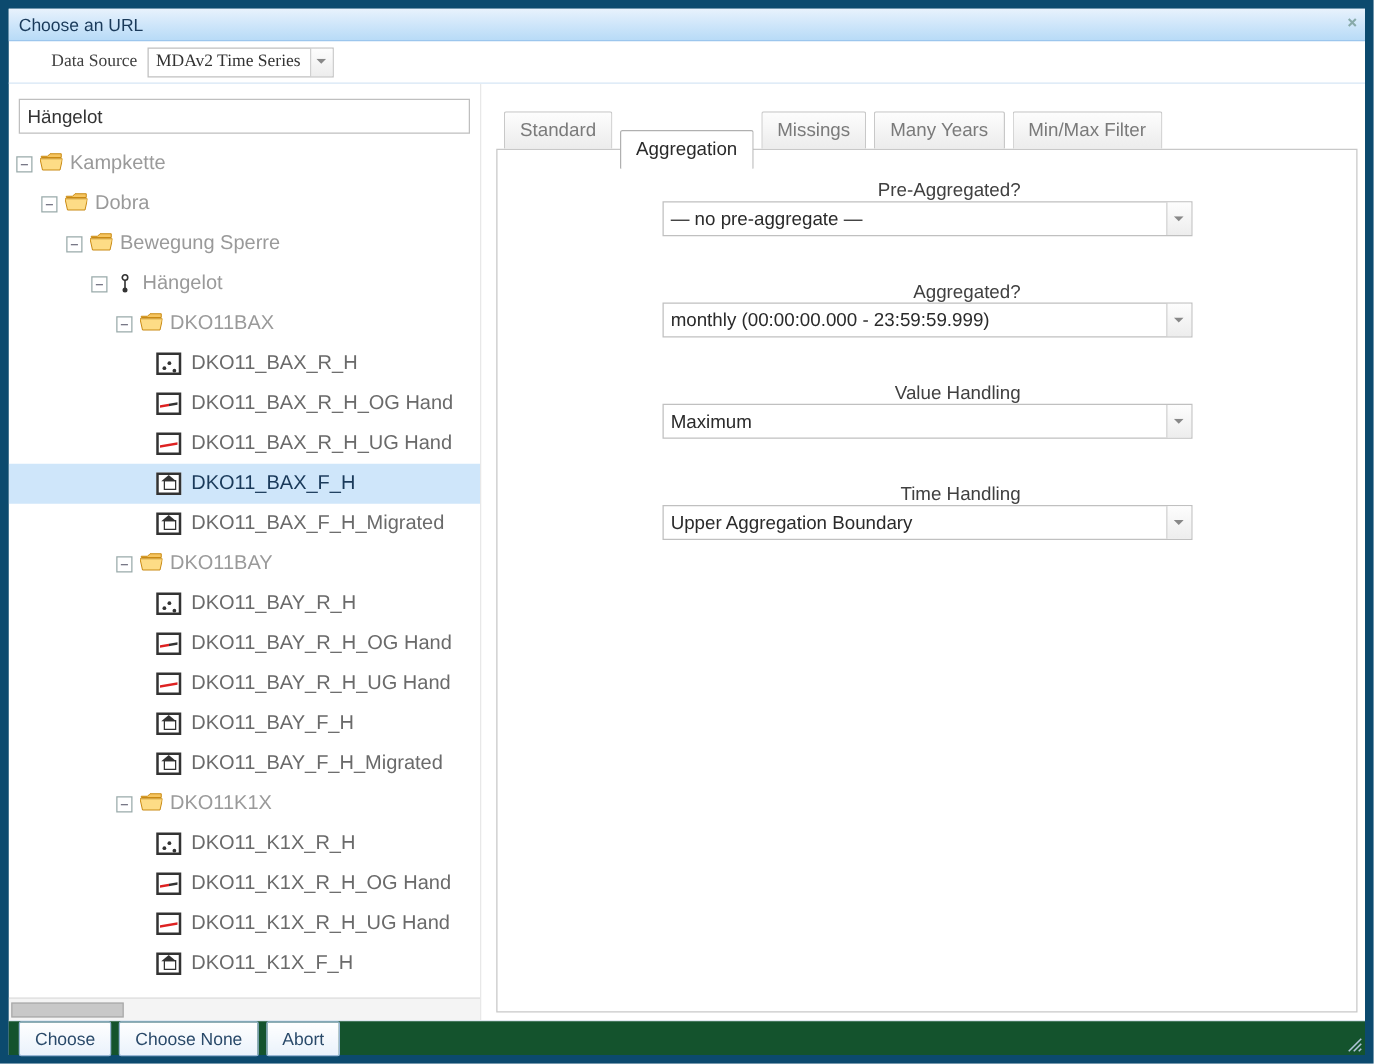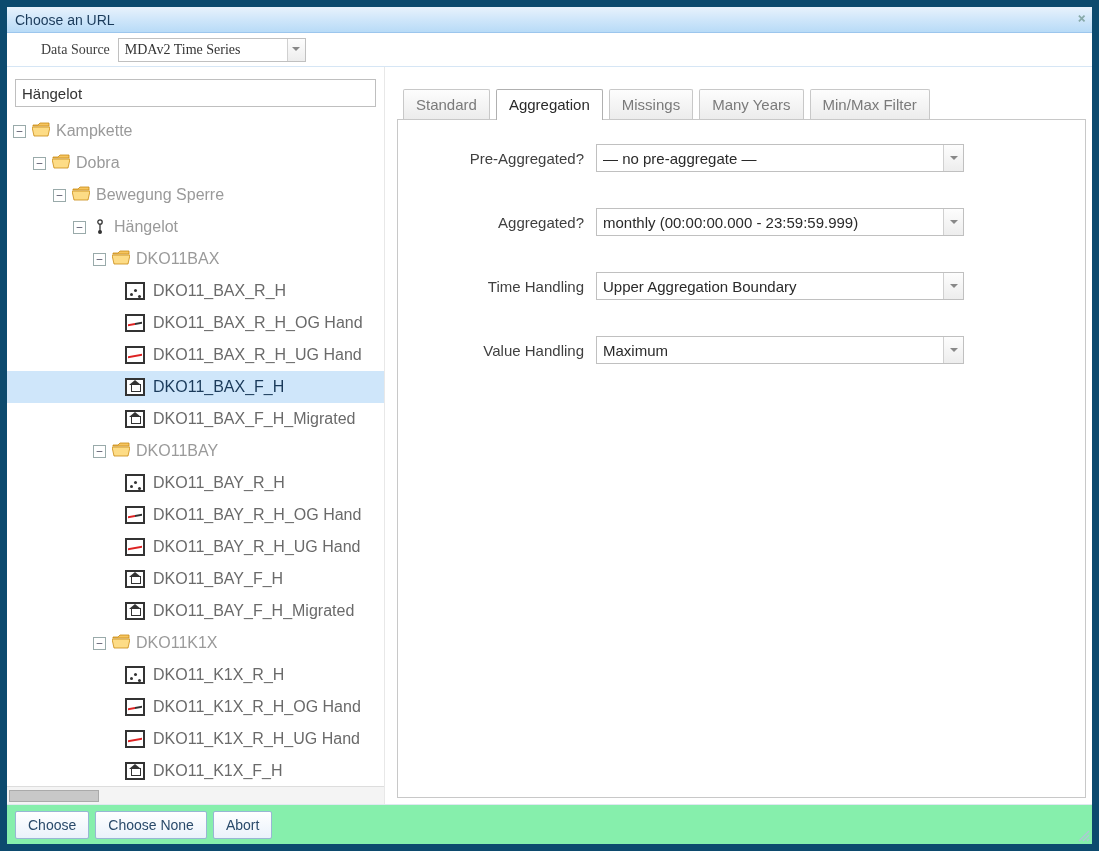--- a/index.html
+++ b/index.html
@@ -10,21 +10,21 @@
   .title-bar { height: 26px; background: linear-gradient(to bottom, #e8f2fc 0%, #cfe6fa 50%, #b8dbf7 100%); border-bottom: 1px solid #9cc6ed; display: flex; align-items: center; padding: 0 8px; position: relative; }
   .title-bar .title-text { font-size: 14px; color: #1a3a5a; }
   .title-bar .close { position: absolute; right: 6px; top: 3px; color: #8aa; font-size: 14px; font-weight: bold; cursor: pointer; font-family: monospace; }
   
   .data-source-row { height: 34px; border-bottom: 1px solid #d6e6f5; display: flex; align-items: center; padding: 0 30px 0 34px; font-family: Liberation Serif, serif; }
   .data-source-label { font-size: 14px; color: #404040; margin-right: 8px; }
   .combo { display: flex; border: 1px solid #c0c0c0; background: #fff; height: 24px; align-items: center; position: relative; }
   .combo .val { padding: 0 22px 0 6px; font-size: 14px; color: #333; }
   .combo .arrow-btn { position: absolute; right: 0; top: 0; width: 18px; height: 100%; border-left: 1px solid #d0d0d0; background: linear-gradient(#fdfdfd,#ededed); display: flex; align-items: center; justify-content: center; }
   .combo .arrow-btn svg { display:block; }
-  .data-source-row .combo { width: 188px; }
+  .data-source-row .combo { width: 149px; }
   
   .body { flex: 1; display: flex; overflow: hidden; }
   
   .left-pane { width: 378px; display: flex; flex-direction: column; border-right: 1px solid #e8e8e8; }
   .search-wrap { padding: 12px 8px 8px 8px; }
   .search-wrap input { width: 100%; height: 28px; border: 1px solid #bfbfbf; padding: 0 6px; font-size: 15px; color: #333; }
   
   .tree-scroll { flex: 1; overflow: auto; position: relative; }
   .tree { font-size: 15px; color: #6a6a6a; }
   .tree-row { display: flex; align-items: center; height: 32px; padding-left: 6px; cursor: default; white-space: nowrap; }
@@ -47,31 +47,31 @@
   .data-ico.house::before { width:8px; height:6px; border:1px solid #333; bottom:2px; left:4px; }
   .data-ico.house::after { width:0; height:0; border-left:6px solid transparent; border-right:6px solid transparent; border-bottom:5px solid #333; top:0px; left:2px; }
   .pend-ico { width:16px; height:16px; margin-right:6px; flex-shrink:0; display:flex; align-items:center; justify-content:center;}
   
   .hscroll { height: 18px; border-top: 1px solid #ddd; background: #f4f4f4; display:flex; align-items:center;}
   .hscroll .thumb { height: 12px; width: 90px; background:#c8c8c8; border:1px solid #aaa; margin-left:2px;}
 
   .right-pane { flex: 1; display: flex; flex-direction: column; padding: 0px 6px 6px 12px; }
   .tabs { display: flex; gap: 6px; margin-top: 20px; height: 32px; align-items:flex-end; padding-left: 6px;}
   .tab { border: 1px solid #c8c8c8; border-bottom: none; background: linear-gradient(#fdfdfd,#ececec); padding: 6px 12px; color: #7a7a7a; border-radius: 2px 2px 0 0; cursor:pointer; font-size:15px;}
-  .tab.active { background: #fff; color: #2a2a2a; border-color: #b0b0b0; position:relative; top:1px; padding-bottom:7px;}
+  .tab.active { background: #fff; color: #2a2a2a; border-color: #b0b0b0; position:relative; top:16px; padding-bottom:7px;}
   .tab-panel { border: 1px solid #c8c8c8; flex:1; background:#fff; }
   
   .form { padding: 24px 24px; }
-  .form-row { display: flex; align-items: center; margin-bottom: 36px; }
+  .form-row { display: flex; align-items: center; margin-bottom: 36px; flex-direction: column; }
   .form-row .lbl { width: 174px; text-align: right; padding-right: 12px; color: #404040; font-size: 15px; }
-  .form-row .combo { width: 368px; height: 28px; text-align: center; }
+  .form-row .combo { width: 424px; height: 28px; text-align: center; }
   .form-row .combo .val { color:#2a2a2a; font-size:15px; }
   .form-row .combo .arrow-btn { width:20px; }
   
-  .footer { height: 40px; border-top: 1px solid #e0e8f0; display: flex; align-items: center; padding: 0 8px; position:relative; background: #86efac;}
+  .footer { height: 28px; border-top: 1px solid #e0e8f0; display: flex; align-items: center; padding: 0 8px; position:relative; background: #14532d;}
   .btn { border: 1px solid #98b6d4; background: linear-gradient(#ffffff,#eaf2fb); color: #2a4a6a; padding: 5px 12px; margin-right: 6px; border-radius: 2px; cursor:pointer; font-size:14px;}
   .resize-grip { position:absolute; right:2px; bottom:2px; width:14px; height:14px; }
   .resize-grip svg line { stroke:#b0c4d8; stroke-width:1.3; }
   
 </style>
 </head>
 <body>
 
 <div class="dialog">
   <div class="title-bar">
@@ -246,34 +246,34 @@
             <div class="combo">
               <span class="val">monthly (00:00:00.000 - 23:59:59.999)</span>
               <span class="arrow-btn">
                   <svg width="8" height="5" viewBox="0 0 8 5">
                     <path d="M0 0 L4 4 L8 0 Z" fill="#888"></path>
                   </svg>
                 </span>
             </div>
           </div>
           <div class="form-row">
+            <div class="lbl">Value Handling</div>
+            <div class="combo">
+              <span class="val">Maximum</span>
+              <span class="arrow-btn">
+                  <svg width="8" height="5" viewBox="0 0 8 5">
+                    <path d="M0 0 L4 4 L8 0 Z" fill="#888"></path>
+                  </svg>
+                </span>
+            </div>
+          </div>
+          <div class="form-row">
             <div class="lbl">Time Handling</div>
             <div class="combo">
               <span class="val">Upper Aggregation Boundary</span>
-              <span class="arrow-btn">
-                  <svg width="8" height="5" viewBox="0 0 8 5">
-                    <path d="M0 0 L4 4 L8 0 Z" fill="#888"></path>
-                  </svg>
-                </span>
-            </div>
-          </div>
-          <div class="form-row">
-            <div class="lbl">Value Handling</div>
-            <div class="combo">
-              <span class="val">Maximum</span>
               <span class="arrow-btn">
                   <svg width="8" height="5" viewBox="0 0 8 5">
                     <path d="M0 0 L4 4 L8 0 Z" fill="#888"></path>
                   </svg>
                 </span>
             </div>
           </div>
         </div>
       </div>
     </div>

